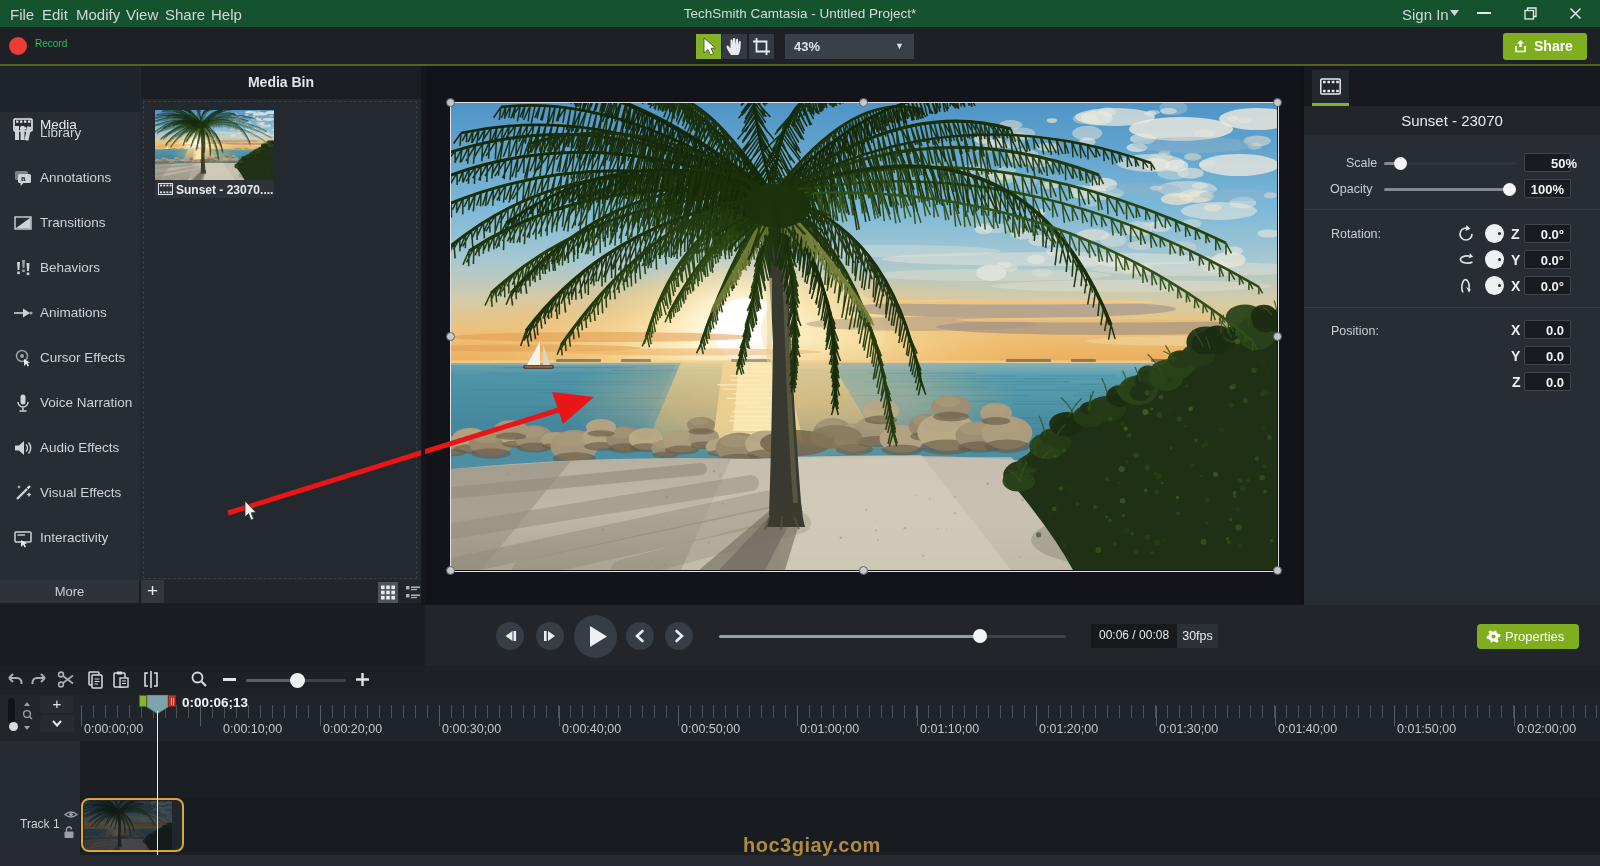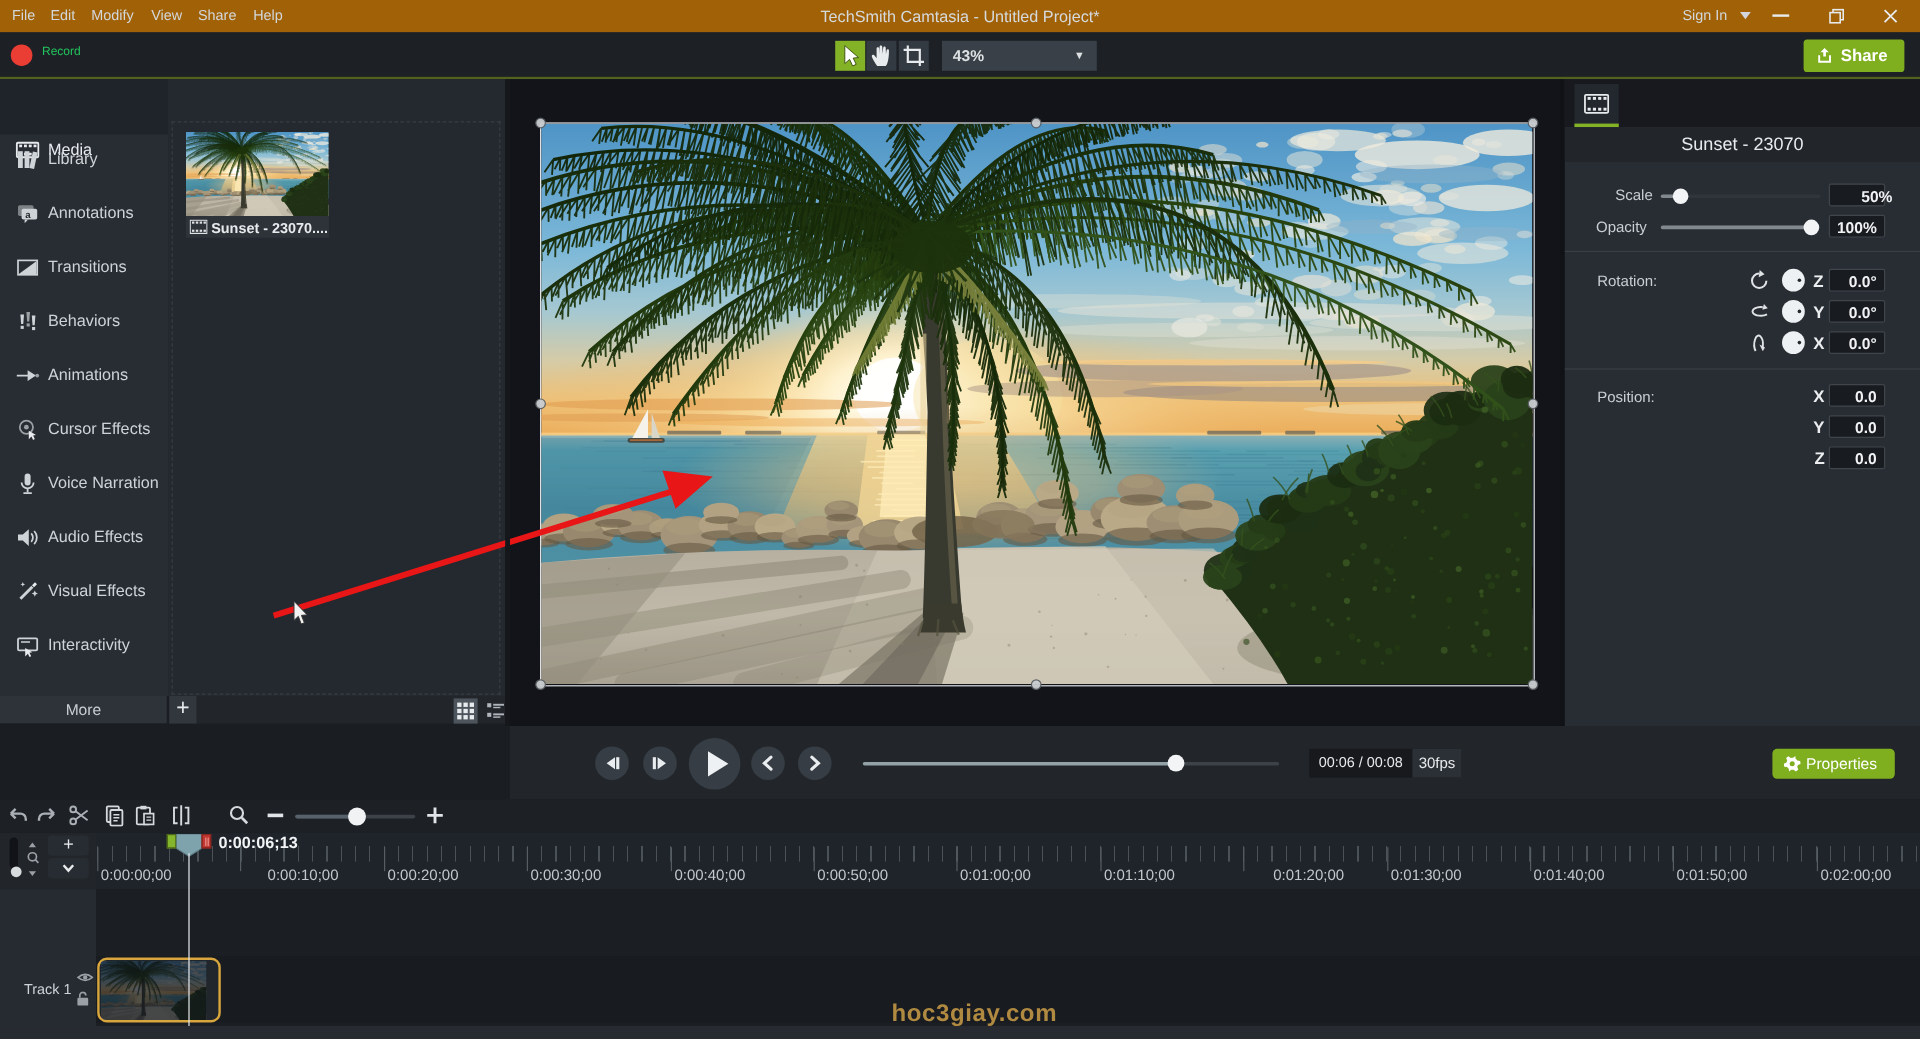--- a/index.html
+++ b/index.html
@@ -1,21 +1,21 @@
 <!DOCTYPE html>
 <html><head>
 <meta charset="utf-8">
 <style>
 html,body{margin:0;padding:0;}
 body{width:1600px;height:866px;overflow:hidden;background:#1a1d22;
   font-family:"Liberation Sans",sans-serif;position:relative;
   -webkit-font-smoothing:antialiased;}
 .abs{position:absolute;}
 
-#menubar{left:0;top:0;width:1600px;height:27px;background:#a16207;color:#d3d7db;font-size:12px;}
+#menubar{left:0;top:0;width:1600px;height:27px;background:#14532d;color:#d3d7db;font-size:15px;}
 #menubar .mi{position:absolute;top:6px;}
 #title{position:absolute;top:6px;left:0;width:1600px;text-align:center;color:#d6dade;font-size:13.5px;}
 
 #recbar{left:0;top:27px;width:1600px;height:37px;background:#1d2126;}
 #oliveline{left:0;top:64px;width:1600px;height:2px;background:#53621f;}
 .toolbtn{position:absolute;top:34px;width:25px;height:25px;background:#343a41;}
 
 #sidebar{left:0;top:66px;width:140px;height:514px;background:#282d34;}
 #sidebar .item{position:absolute;left:0;width:140px;height:45px;color:#ced3d7;font-size:13.5px;}
 #sidebar .item span{position:absolute;left:40px;top:15px;}
@@ -896,20 +896,21 @@
         <line x1="4.5" y1="7" x2="12" y2="7" stroke="#ced3d7" stroke-width="1.4"></line>
         <path d="M8,12 L8,19 L10.2,16.8 L11.6,19.6 L13,18.8 L11.6,16 L14,15.6 Z" fill="#e8ebee"></path>
       </svg>
       <span>Interactivity</span>
     </div>
 </div>
 <div id="morebar" class="abs">More</div>
 <div id="belowmore" class="abs"></div>
 
 <div id="mediabin" class="abs">
+  <div id="mb-head">Media Bin</div>
   <div id="mb-dash"></div>
 </div>
 <div class="abs" style="left:155px;top:110px;width:119px;height:88px;background:#2e333a;"></div>
 <svg class="abs" style="left:155px;top:110px;" width="119" height="70">
     <use href="#photo" width="119" height="70"></use>
   </svg>
 <div class="abs" style="left:155px;top:180px;width:119px;height:18px;background:#2e333a;"></div>
 <svg class="abs" style="left:158px;top:183px;" width="15" height="12" viewBox="0 0 15 12">
     <rect x="0.5" y="0.5" width="14" height="11" fill="none" stroke="#dfe3e6" stroke-width="1"></rect>
     <rect x="2" y="1.6" width="2" height="1.8" fill="#dfe3e6"></rect>
@@ -1140,21 +1141,21 @@
   </div>
 <div id="tlabels">
     <div class="tlabel" style="left:84px;">0:00:00;00</div>
     <div class="tlabel" style="left:203px;margin-left:20px;">0:00:10;00</div>
     <div class="tlabel" style="left:323px;">0:00:20;00</div>
     <div class="tlabel" style="left:442px;">0:00:30;00</div>
     <div class="tlabel" style="left:562px;">0:00:40;00</div>
     <div class="tlabel" style="left:681px;">0:00:50;00</div>
     <div class="tlabel" style="left:800px;">0:01:00;00</div>
     <div class="tlabel" style="left:920px;">0:01:10;00</div>
-    <div class="tlabel" style="left:1061px;">0:01:20;00</div>
+    <div class="tlabel" style="left:1039px;">0:01:20;00</div>
     <div class="tlabel" style="left:1159px;">0:01:30;00</div>
     <div class="tlabel" style="left:1278px;">0:01:40;00</div>
     <div class="tlabel" style="left:1397px;">0:01:50;00</div>
     <div class="tlabel" style="left:1517px;">0:02:00;00</div>
   </div>
 <div id="tl-left" class="abs">
   <div style="position:absolute;left:8px;top:4px;width:7px;height:26px;border-radius:4px;background:#111318;"></div>
   <div style="position:absolute;left:9.5px;top:28px;width:9px;height:9px;border-radius:50%;background:#d8dcdf;margin-left:-1px;"></div>
   <svg style="position:absolute;left:20px;top:6px;" width="14" height="32" viewBox="0 0 14 32">
       <path d="M7,2 L10,6 L4,6 Z" fill="#9aa0a6"></path>

